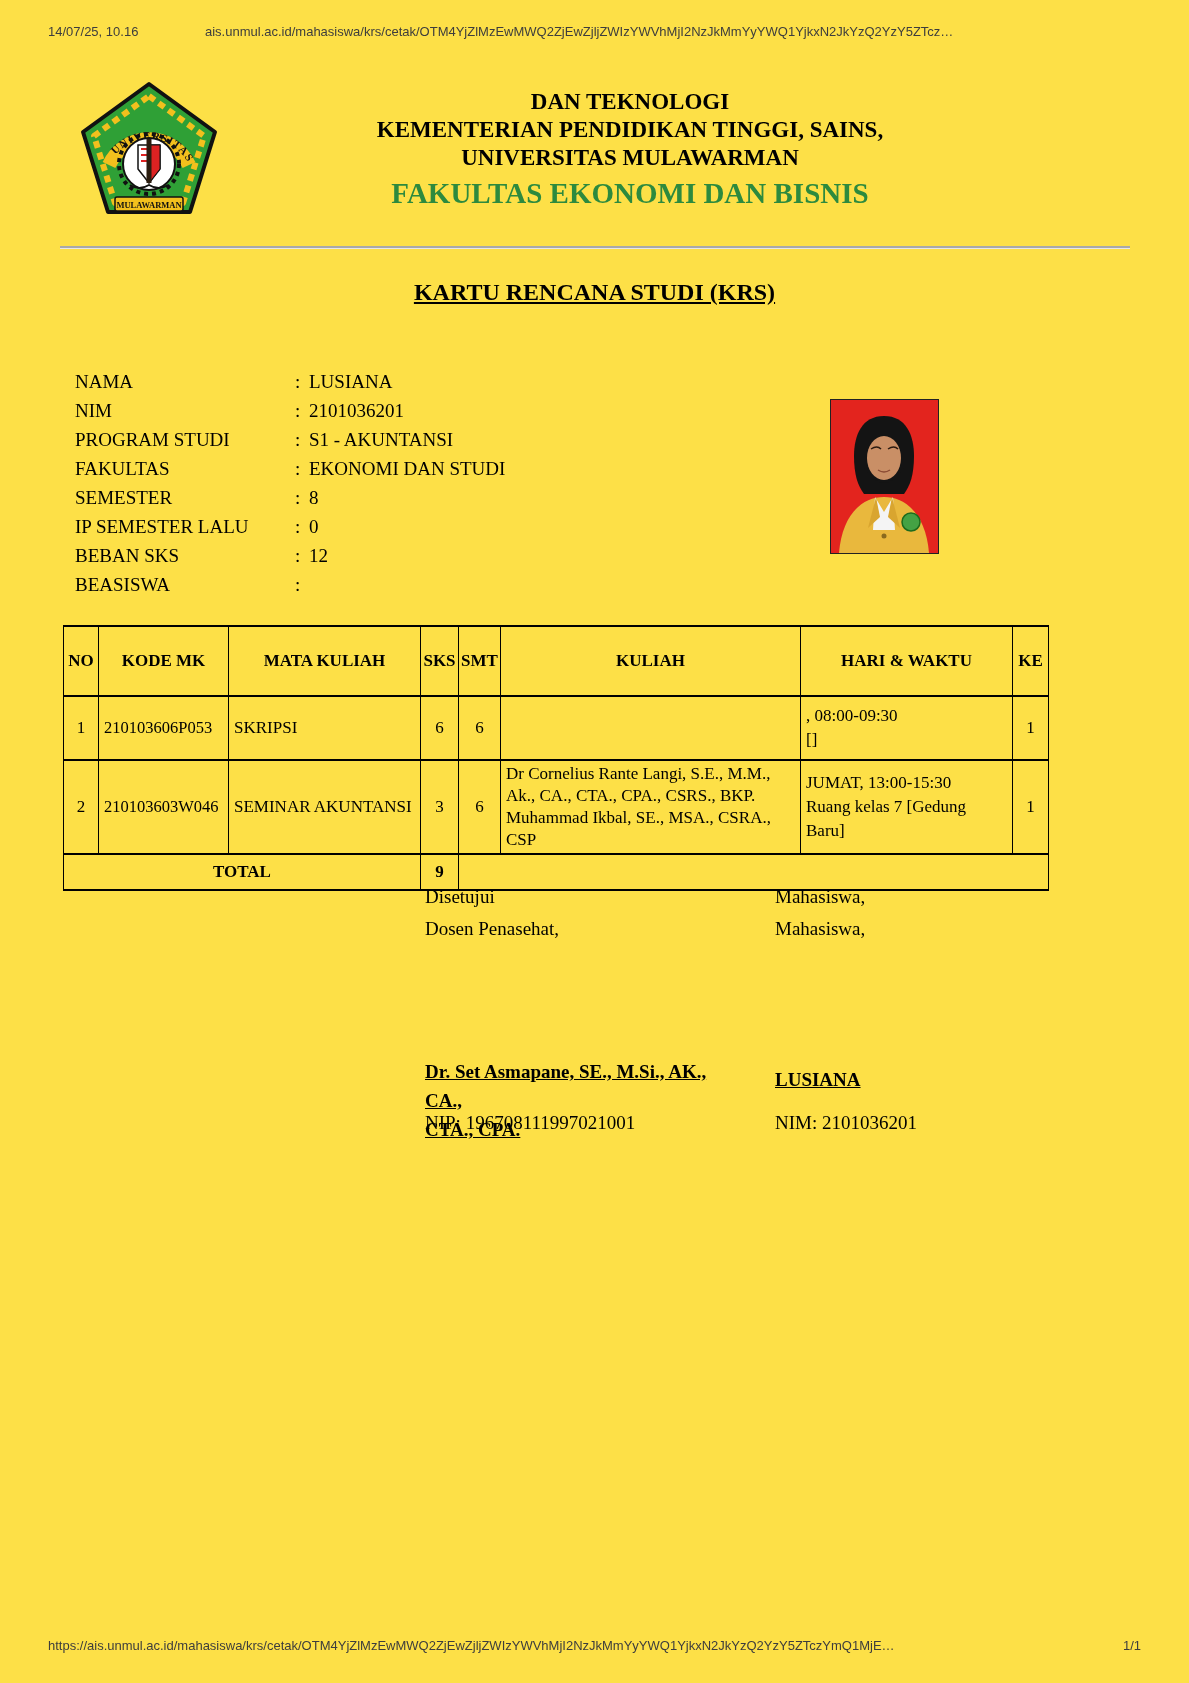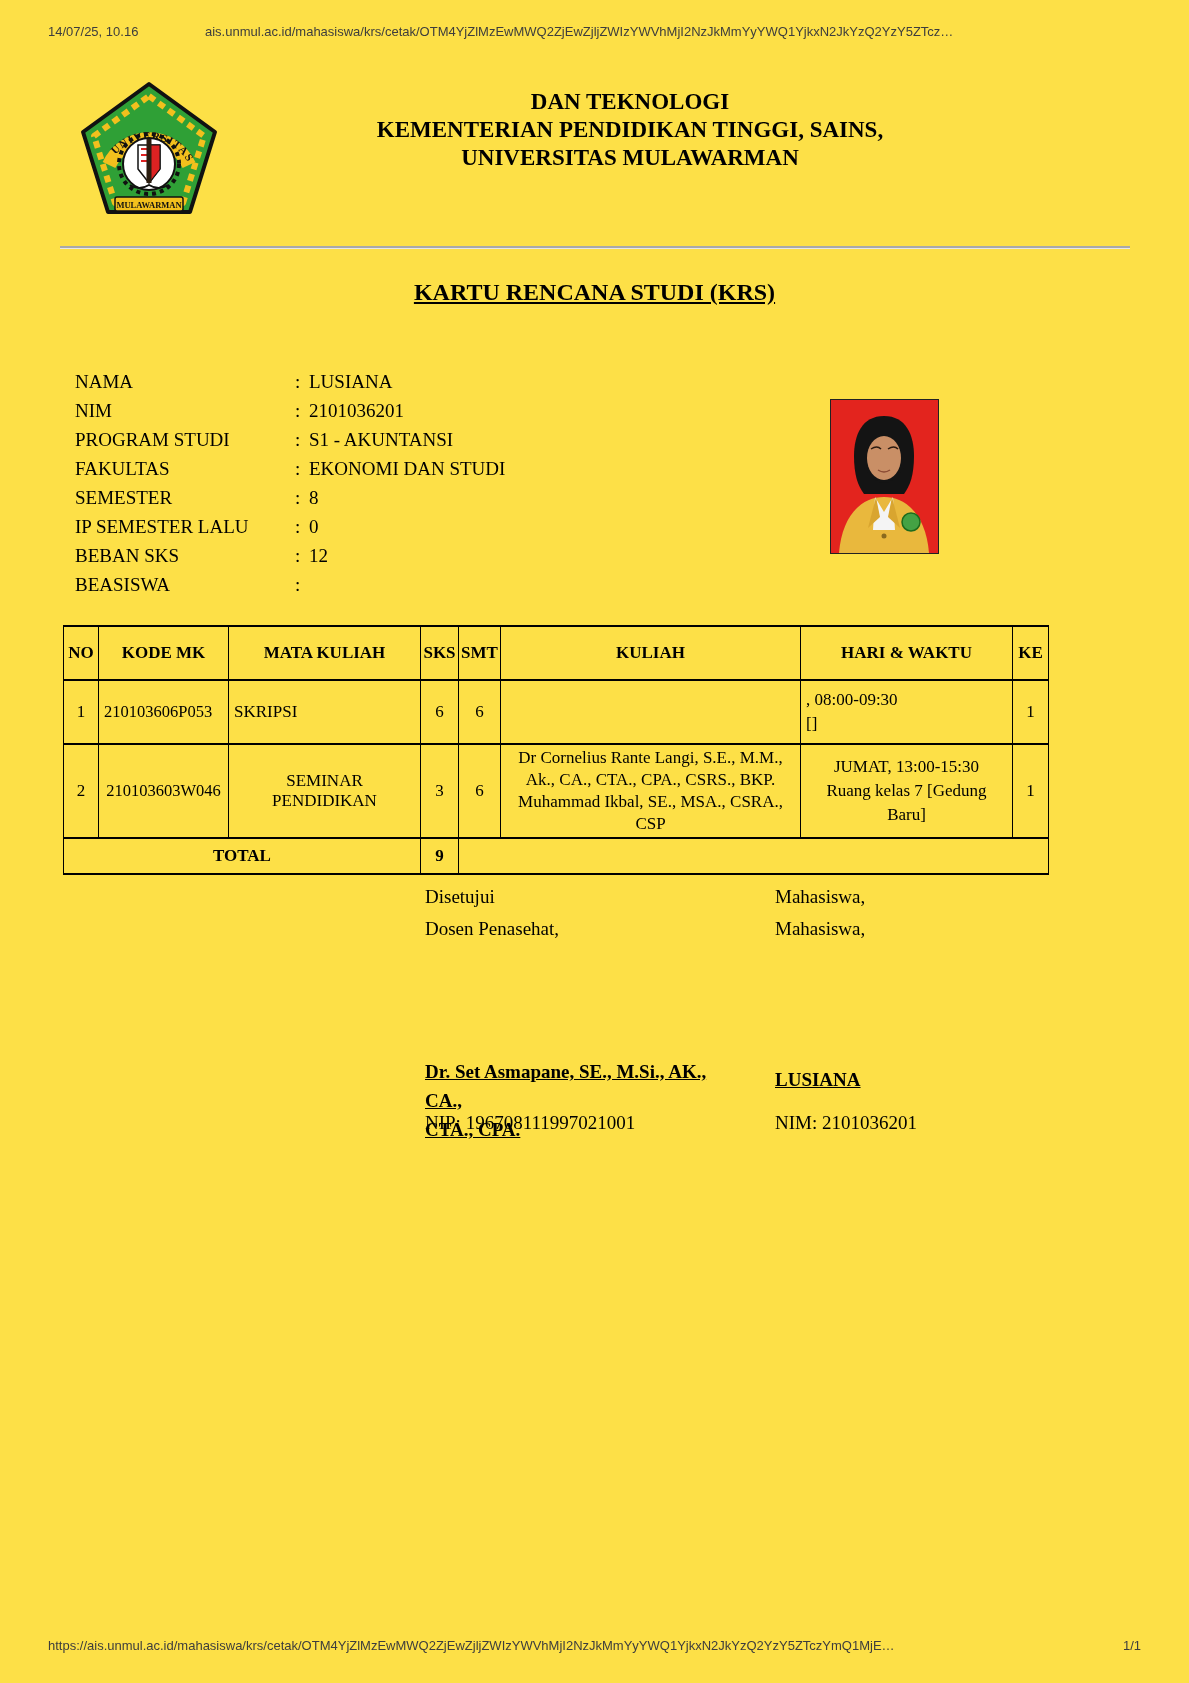--- a/index.html
+++ b/index.html
@@ -38,23 +38,23 @@
   
   .photo{position:absolute;left:830px;top:399px;width:107px;height:153px;
     border:1px solid #222;box-sizing:content-box;}
   .photo svg{display:block;}
   
   .krs-table{position:absolute;left:63px;top:625px;border-collapse:collapse;
     width:985px;table-layout:fixed;font-size:17px;}
   .krs-table th,.krs-table td{
     border:1px solid #000;border-top-width:2px;border-bottom-width:2px;
     padding:2px 5px;vertical-align:middle;overflow:hidden;}
-  .krs-table th{font-size:17px;font-weight:bold;text-align:center;height:28px;padding:12px 2px;}
+  .krs-table th{font-size:17px;font-weight:bold;text-align:center;height:28px;padding:20px 2px;}
   .row-course-1 td{height:58px;}
-  .row-course-2 td{height:88px;text-align:center;}
+  .row-course-2 td{height:88px;}
   .row-total td{height:30px;}
   .c-center{text-align:center;}
   .c-left{text-align:left;}
   .cell-kode{font-size:16.5px;padding:2px 2px 2px 4px;}
   .cell-dosen{line-height:22px;}
   .cell-hari{line-height:24px;}
   .total-label{font-weight:bold;text-align:center;}
   .total-val{font-weight:bold;text-align:center;}
   
   .sig{position:absolute;font-size:19px;}
@@ -92,20 +92,21 @@
       <path d="M52 104 q9 6 19 0 q10 6 19 0" stroke="#111" stroke-width="2" fill="none"></path>
       <rect x="37" y="116" width="68" height="14" rx="2" fill="#f2c01d" stroke="#111" stroke-width="1.5"></rect>
       <text x="71" y="126.5" text-anchor="middle" font-size="8.5" font-weight="bold" fill="#111">MULAWARMAN</text>
     </svg>
   </div>
 
   <div class="letterhead">
     <div class="lh-line">DAN TEKNOLOGI</div>
     <div class="lh-line">KEMENTERIAN PENDIDIKAN TINGGI, SAINS,</div>
     <div class="lh-line">UNIVERSITAS MULAWARMAN</div>
+    <div class="lh-fakultas" id="fakultas-line" style="color: rgb(45, 138, 62);">FAKULTAS EKONOMI DAN BISNIS</div>
   </div>
 
   <div class="divider"></div>
 
   <div class="doc-title">KARTU RENCANA STUDI (KRS)</div>
 
   <div class="student">
     <div class="s-row">
       <span class="s-label">NAMA</span><span class="s-colon">:</span><span>LUSIANA</span>
     </div>
@@ -182,21 +183,21 @@
         <td class="c-left cell-dosen"></td>
         <td class="c-left cell-hari">
           <div>, 08:00-09:30</div>
           <div>[]</div>
         </td>
         <td class="c-center">1</td>
       </tr>
       <tr class="row-course-2">
         <td class="c-center">2</td>
         <td class="c-left cell-kode">210103603W046</td>
-        <td class="c-left">SEMINAR PENDIDIKAN</td>
+        <td class="c-left">SEMINAR AKUNTANSI</td>
         <td class="c-center">3</td>
         <td class="c-center">6</td>
         <td class="c-left cell-dosen">Dr Cornelius Rante Langi, S.E., M.M., Ak., CA., CTA., CPA., CSRS., BKP. Muhammad Ikbal, SE., MSA., CSRA., CSP</td>
         <td class="c-left cell-hari">
           <div>JUMAT, 13:00-15:30</div>
           <div>Ruang kelas 7 [Gedung Baru]</div>
         </td>
         <td class="c-center">1</td>
       </tr>
       <tr class="row-total">

